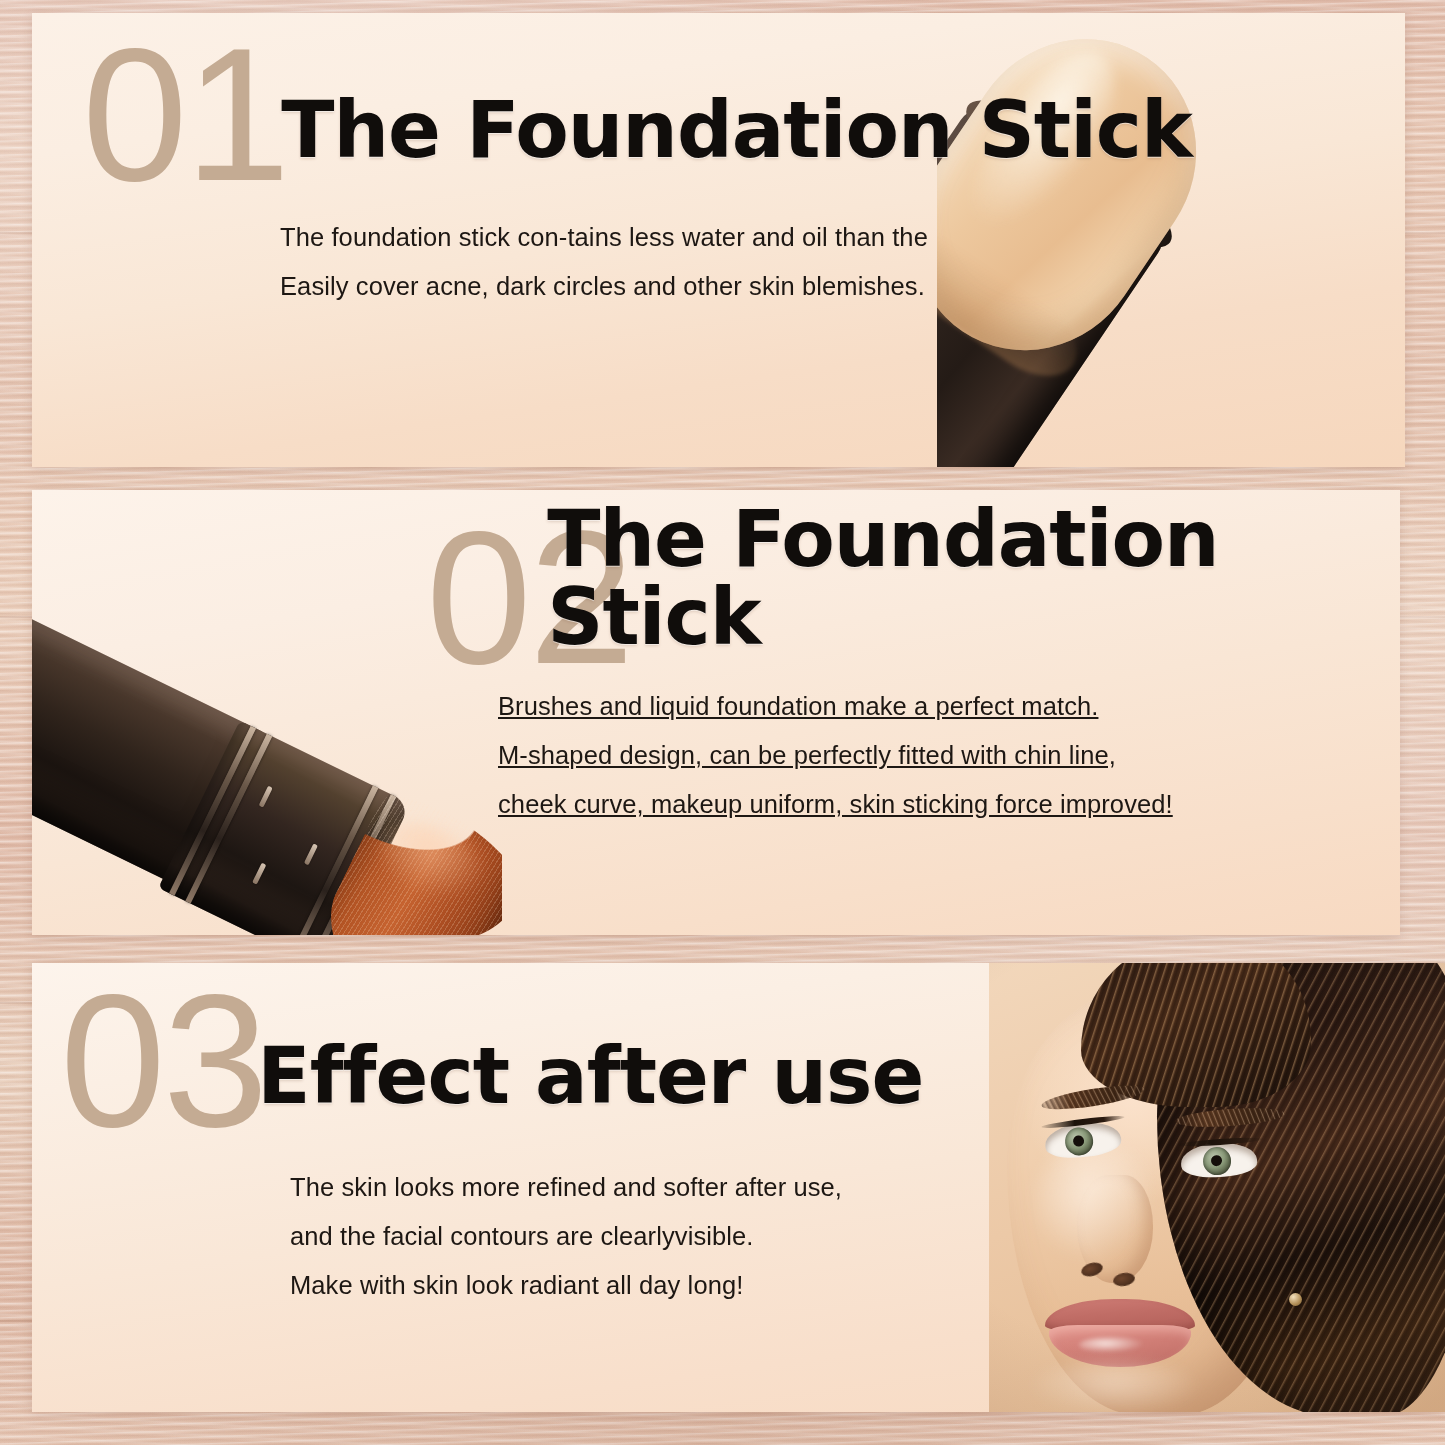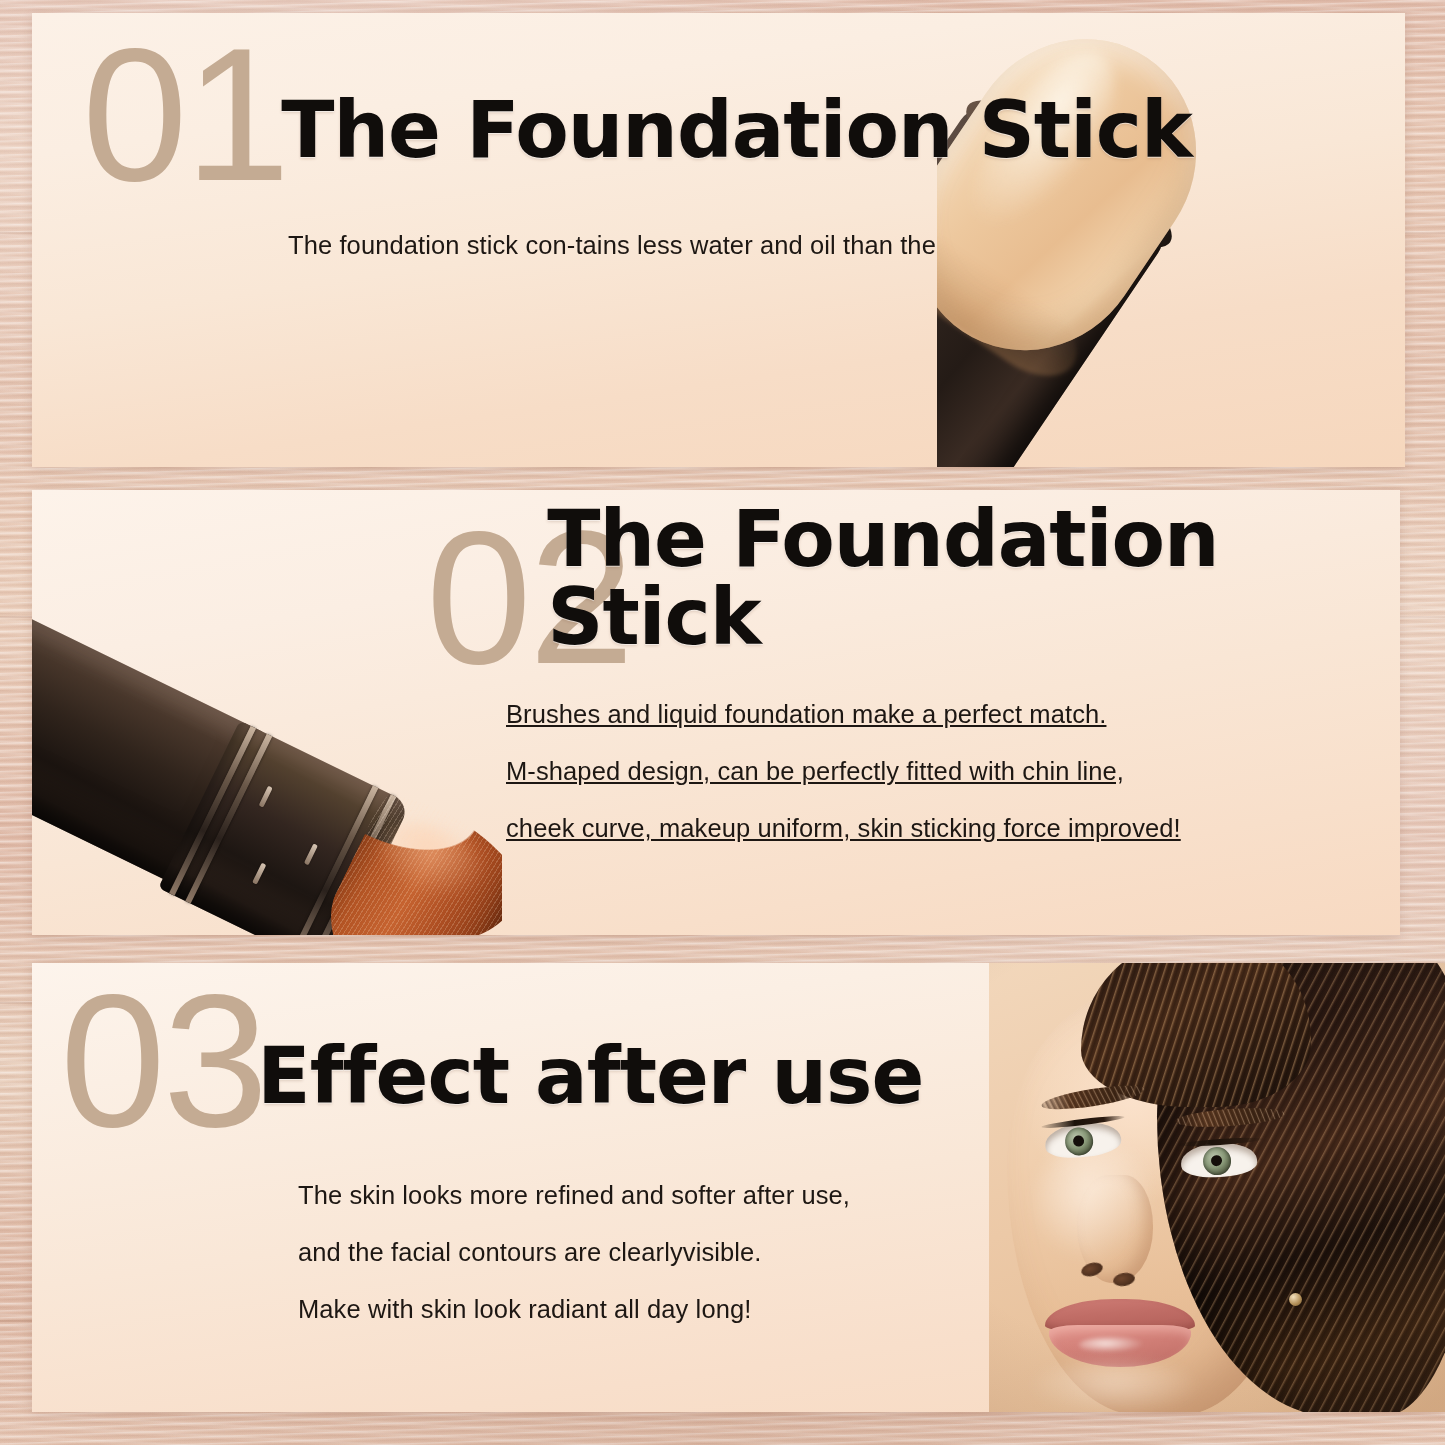--- a/index.html
+++ b/index.html
@@ -92,21 +92,21 @@
 
   
   .body-copy{
     position:absolute;
     color:#1d1713;
     font-family:"Liberation Sans", sans-serif;
     font-size:25.5px;
     line-height:1.92;
     letter-spacing:.1px;
   }
-  .body-copy p{margin:8px;white-space:nowrap;}
+  .body-copy p{margin:0;white-space:nowrap;}
 
   
   #stick-art{
     position:absolute;left:905px;top:0px;width:470px;height:467px;
     overflow:hidden;
   }
   #stick-wrap{
     position:absolute;left:60px;top:52px;width:300px;height:470px;
     transform:rotate(34deg);
     transform-origin:50% 10%;
@@ -383,20 +383,21 @@
       </div>
     </div>
 
     <div class="head-row" style="left:50px;top:22px;">
       <span class="step-num" style="font-size:190px;">01</span>
       <span class="step-title" style="font-size:78px;margin-left:-6px;margin-bottom:26px;">The Foundation Stick</span>
     </div>
 
     <div class="body-copy" style="left:248px;top:200px;width:1000px;">
       <p>The foundation stick con-tains less water and oil than the</p>
+      <p>Easily cover acne, dark circles and other skin blemishes.</p>
     </div>
   </div>
 
   <div class="card" id="card-2">
 
     <div id="brush-art">
       <div id="brush-wrap">
         <div class="brush-handle"></div>
         <div class="brush-ferrule">
           <span class="band b1"></span>

